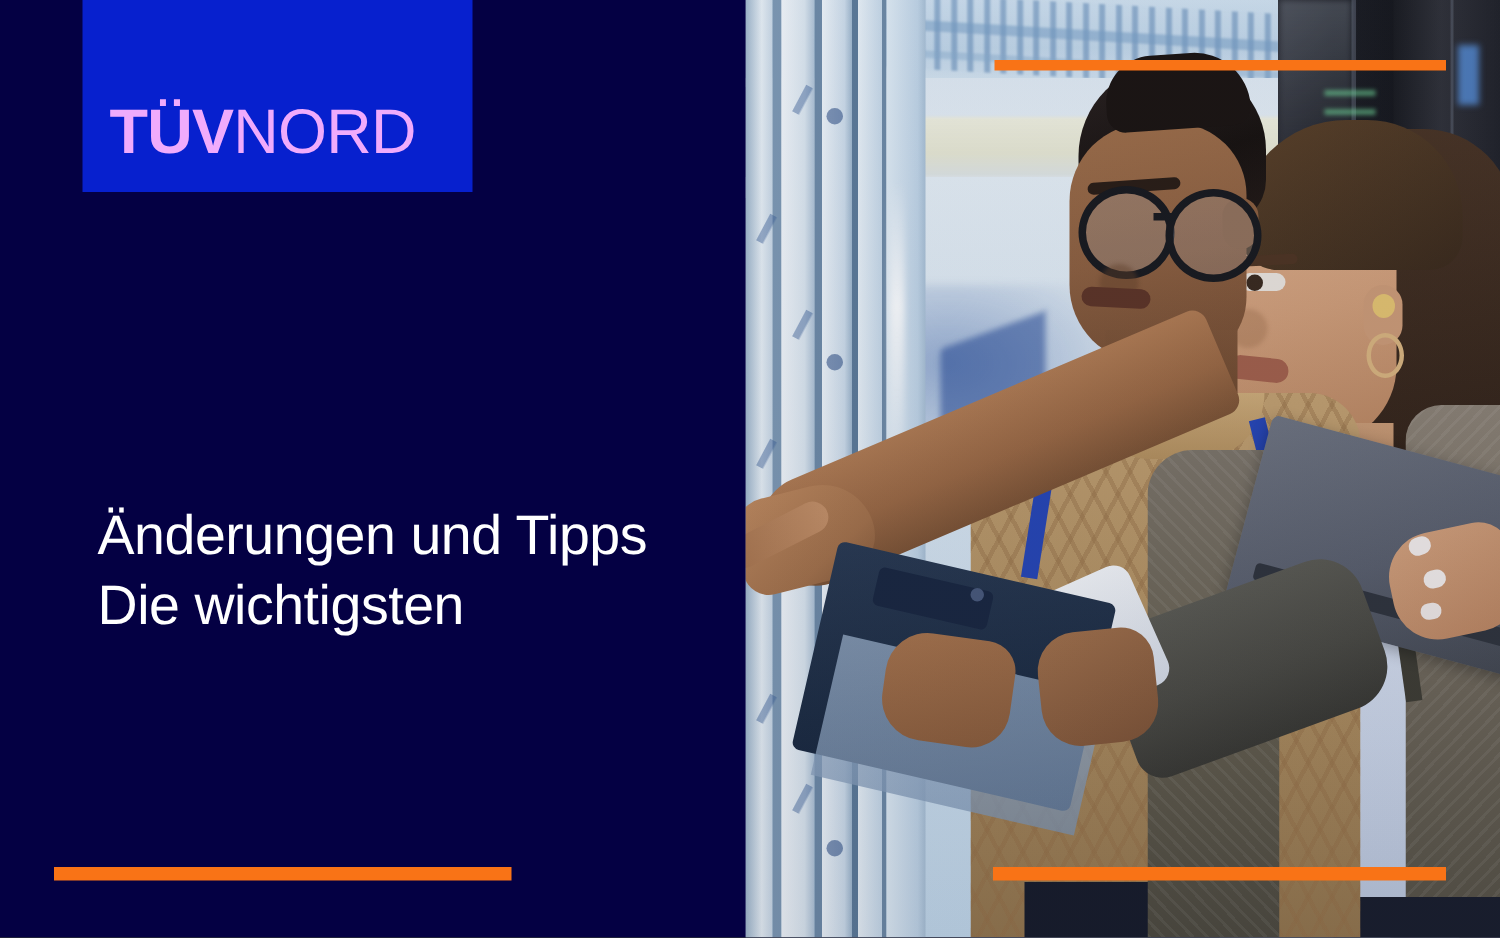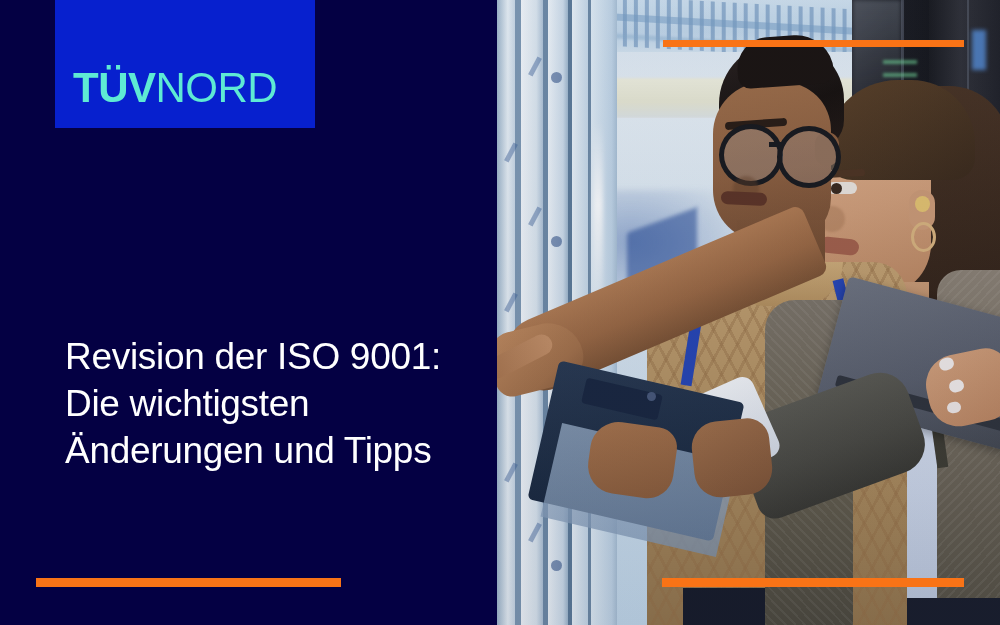--- a/index.html
+++ b/index.html
@@ -30,21 +30,21 @@
     position: absolute;
     left: 55px; top: 0;
     width: 260px; height: 128px;
     background: #0720CE;
     z-index: 6;
   }
   .logo-text {
     position: absolute;
     left: 18px;
     bottom: 19px;
-    color: #5eead4;
+    color: #f0abfc;
     font-size: 42px;
     line-height: 1;
     letter-spacing: -0.5px;
     white-space: nowrap;
     font-family: "Liberation Sans", sans-serif;
   }
   .logo-text .lg-bold { font-weight: 700; }
   .logo-text .lg-light { font-weight: 400; }
 
   
@@ -642,22 +642,21 @@
   <div class="left-panel"></div>
 
   <div class="logo-block">
     <div class="logo-text">
       <span class="lg-bold">TÜV</span><span class="lg-light">NORD</span>
     </div>
   </div>
 
 
   <div class="headline">
-    <span class="hl-line">Revision der ISO 9001:</span>
+    <span class="hl-line">Änderungen und Tipps</span>
     <span class="hl-line">Die wichtigsten</span>
-    <span class="hl-line">Änderungen und Tipps</span>
   </div>
 
   <div class="bar bar-bottom-left"></div>
   <div class="bar bar-top-right"></div>
   <div class="bar bar-bottom-right"></div>
 
 </div>
 
 </body></html>

